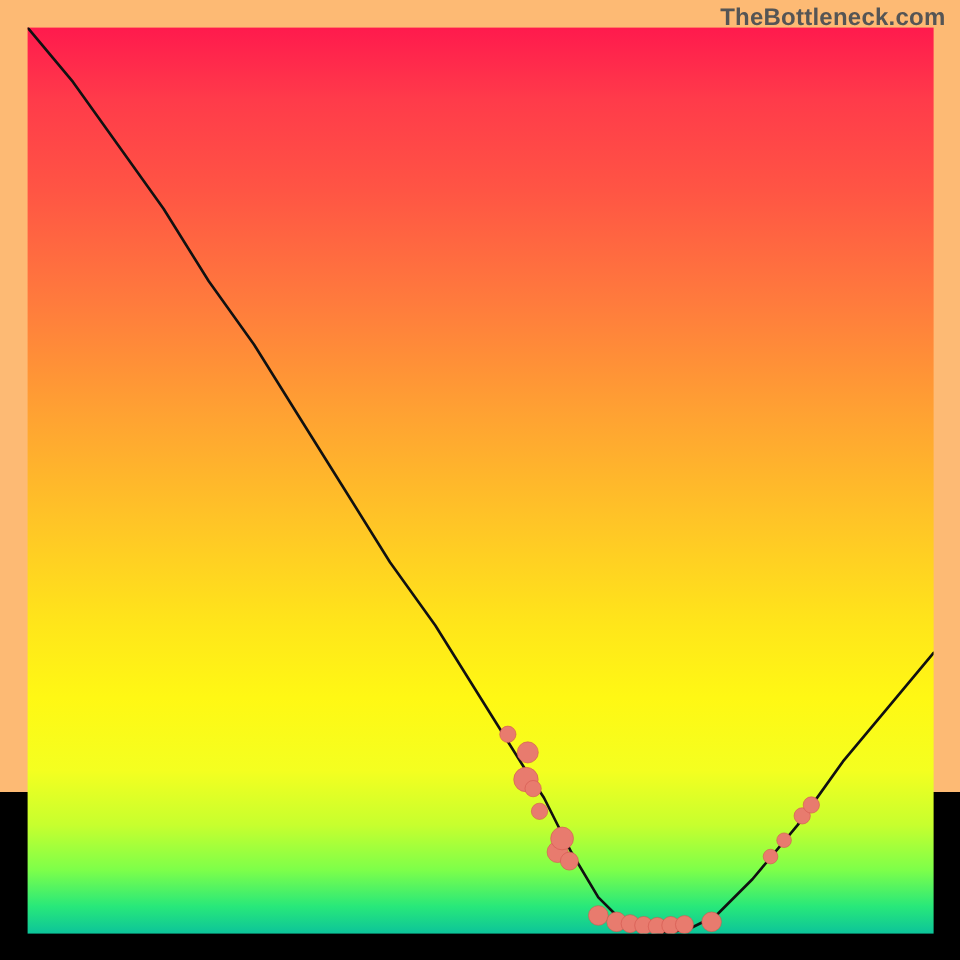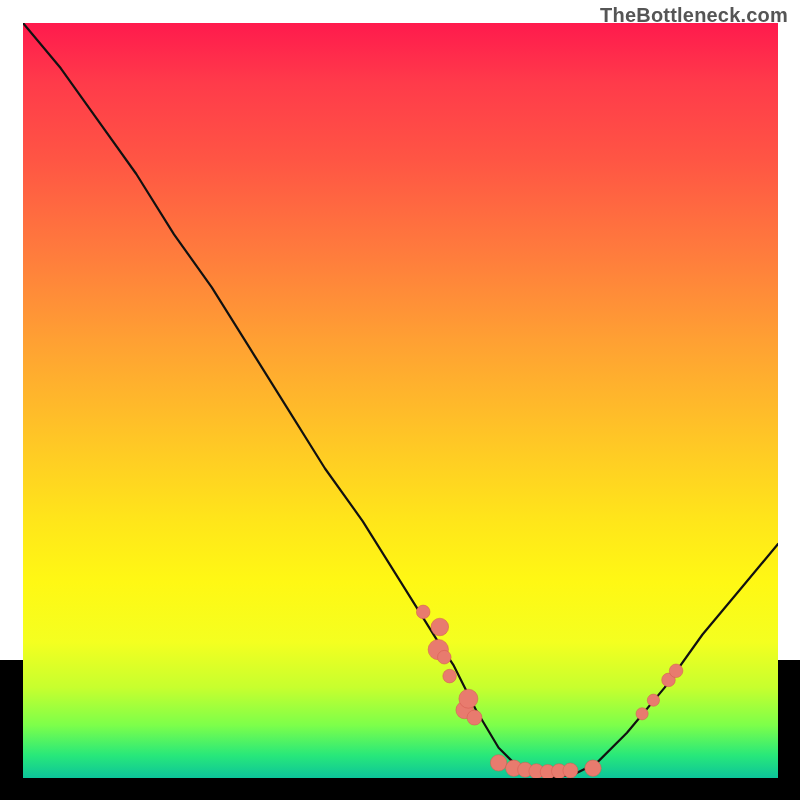--- a/index.html
+++ b/index.html
@@ -8,21 +8,21 @@
     width: 800px;
     height: 800px;
     background: #000;
     font-family: Arial, Helvetica, sans-serif;
     overflow: hidden;
   }
   .frame {
     position: relative;
     width: 800px;
     height: 660px;
-    background: #ffffff;
+    background: #fdba74;
   }
   .watermark {
     position: absolute;
     top: 4px;
     right: 12px;
     color: #555;
     font-size: 20px;
     font-weight: 600;
     letter-spacing: 0.2px;
     user-select: none;

